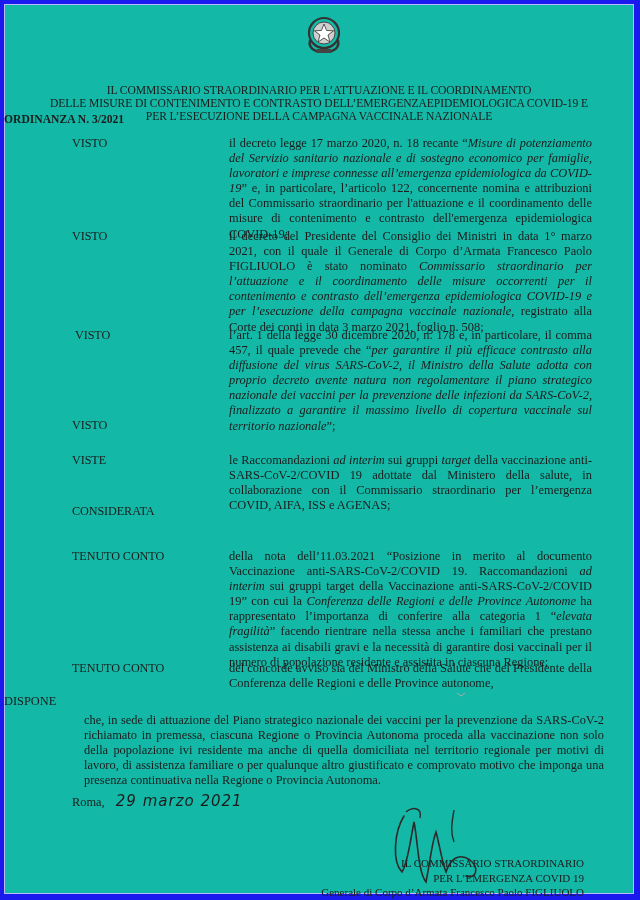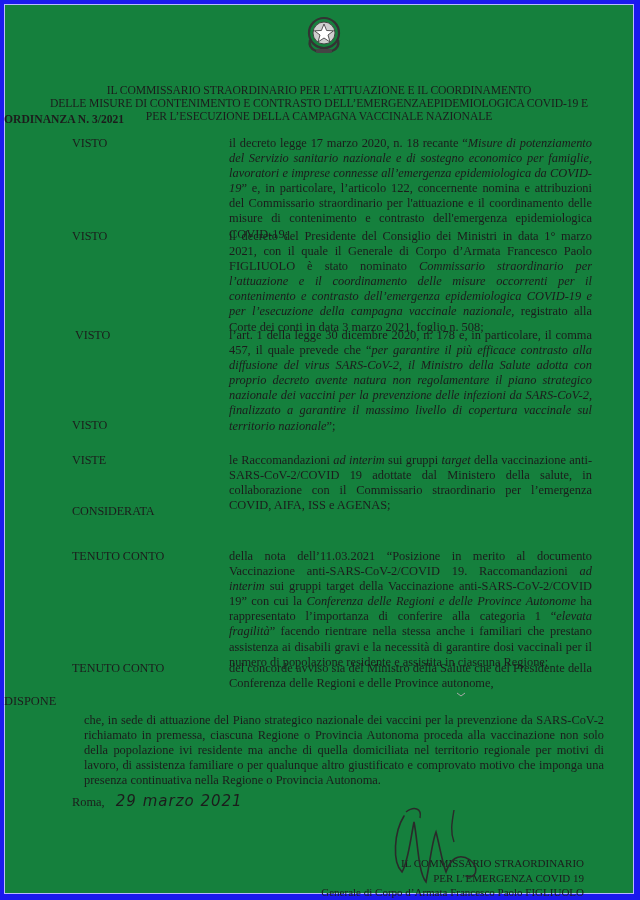--- a/index.html
+++ b/index.html
@@ -5,21 +5,21 @@
   html, body { margin: 0; padding: 0; }
   body {
     width: 640px; height: 900px;
     background: #1a1aee;
     position: relative;
     overflow: hidden;
   }
   .frame {
     position: absolute;
     left: 4px; top: 4px; right: 6px; bottom: 6px;
-    background: #15803d;
+    background: #14b8a6;
     box-shadow: inset 0 0 0 1px #b9b9ff;
   }
   .page {
     position: absolute;
     left: 0; top: 0; right: 0; bottom: 0;
     font-family: "Liberation Serif", serif;
     color: #1c1c1c;
     font-size: 12.4px;
     line-height: 15px;
   }

